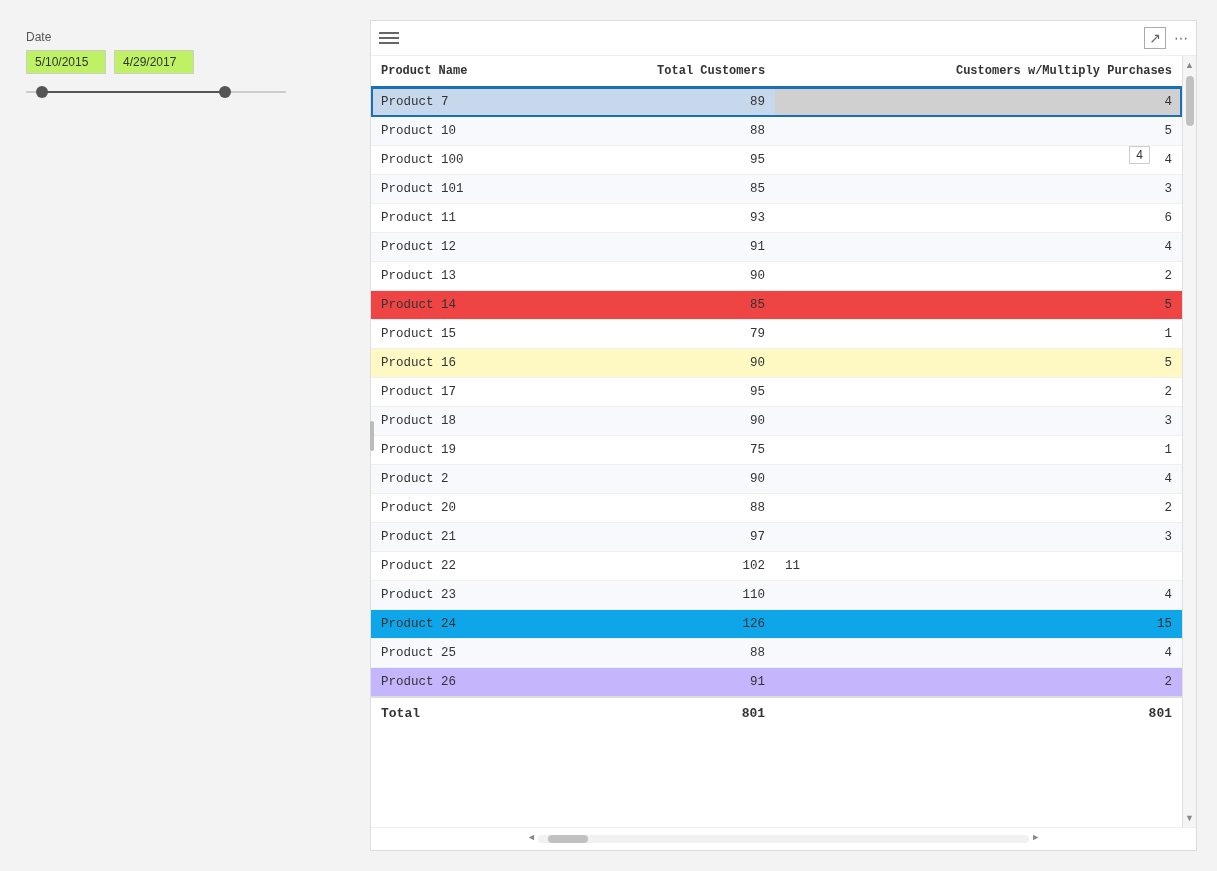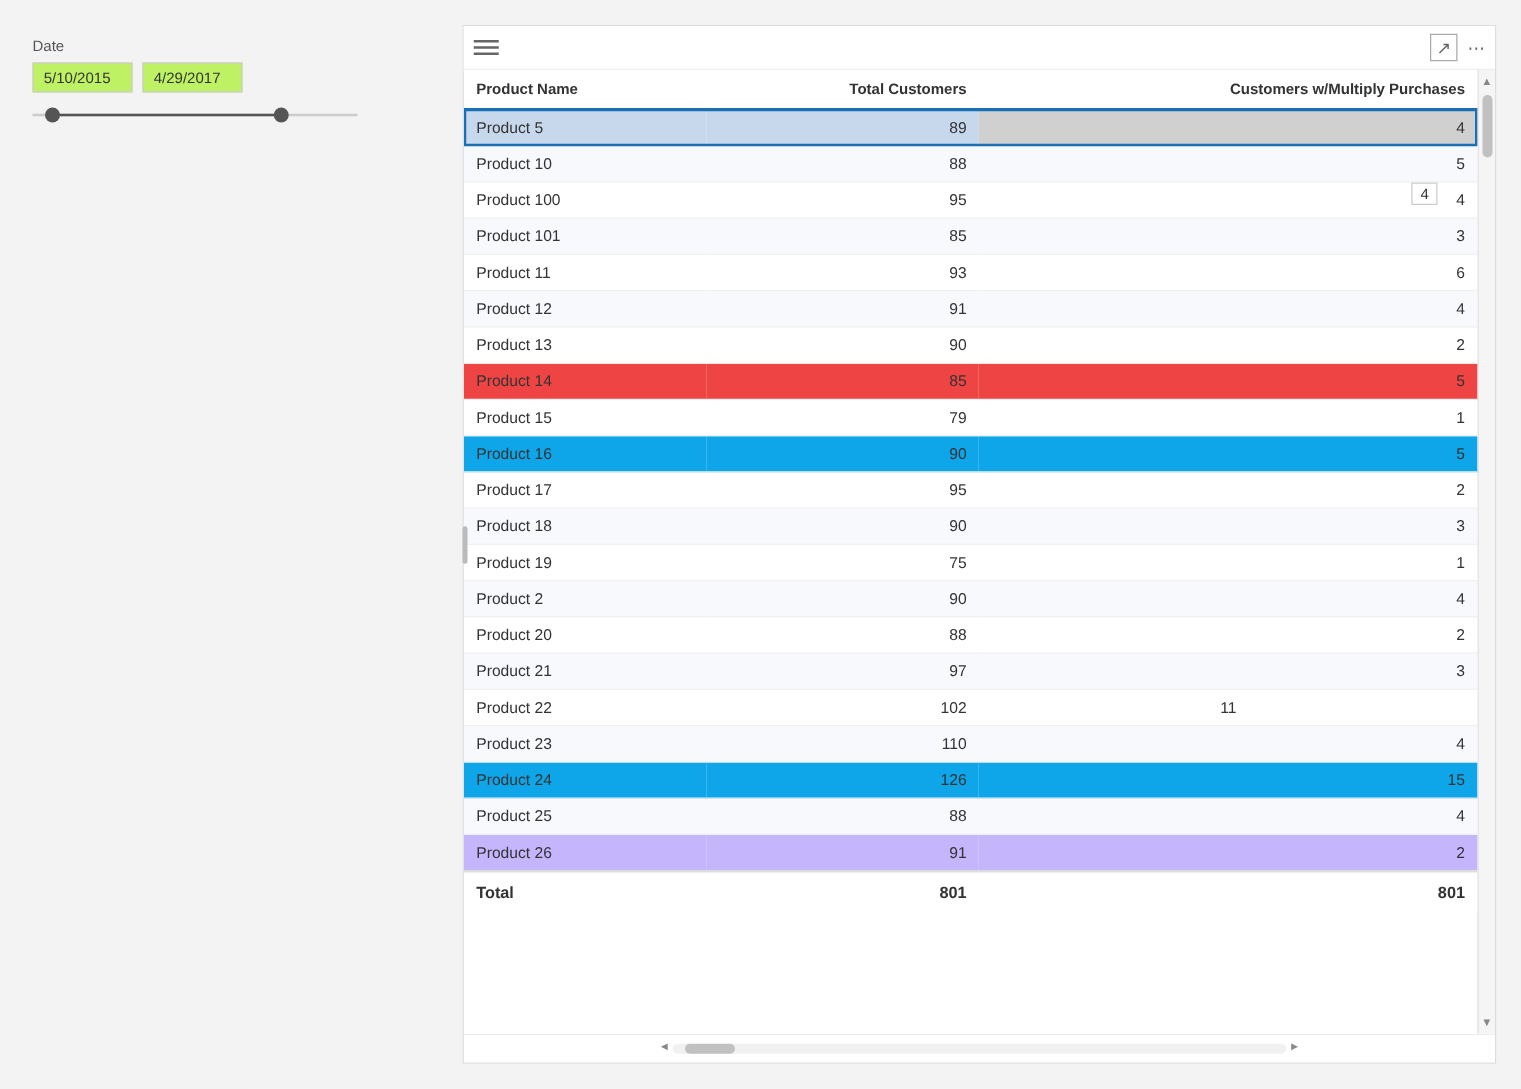--- a/index.html
+++ b/index.html
@@ -154,20 +154,21 @@
     .table-scroll {
       flex: 1;
       overflow-y: auto;
       overflow-x: hidden;
       position: relative;
     }
 
     table {
       width: 100%;
       border-collapse: collapse;
+      font-family: Liberation Mono, monospace;
     }
 
     thead th {
       background: white;
       font-weight: 600;
       font-size: 12px;
       color: #333;
       padding: 8px 10px;
       text-align: left;
       border-bottom: 2px solid #1a6fb5;
@@ -303,21 +304,21 @@
               <th>
                 <span>Total Customers</span>
               </th>
               <th>
                 <span>Customers w/Multiply Purchases</span>
               </th>
             </tr>
           </thead>
           <tbody id="table-body">
           <tr style="background: rgb(200, 216, 236); outline: rgb(26, 111, 181) solid 2px; outline-offset: -2px;">
-                <td>Product 5</td>
+                <td>Product 7</td>
                 <td style="text-align: right;">89</td>
                 <td style="text-align: right; background: rgb(208, 208, 208);">4</td>
               </tr>
               <tr style="background: rgb(247, 249, 252);">
                 <td>Product 10</td>
                 <td style="text-align: right;">88</td>
                 <td style="text-align: right;">5</td>
               </tr>
               <tr style="background: white;">
                 <td>Product 100</td>
@@ -347,21 +348,21 @@
               <tr style="background: #ef4444;">
                 <td>Product 14</td>
                 <td style="text-align: right;">85</td>
                 <td style="text-align: right;">5</td>
               </tr>
               <tr style="background: white;">
                 <td>Product 15</td>
                 <td style="text-align: right;">79</td>
                 <td style="text-align: right;">1</td>
               </tr>
-              <tr style="background: #0ea5e9;">
+              <tr style="background: #fef9c3;">
                 <td>Product 16</td>
                 <td style="text-align: right;">90</td>
                 <td style="text-align: right;">5</td>
               </tr>
               <tr style="background: white;">
                 <td>Product 17</td>
                 <td style="text-align: right;">95</td>
                 <td style="text-align: right;">2</td>
               </tr>
               <tr style="background: rgb(247, 249, 252);">
@@ -385,21 +386,21 @@
                 <td style="text-align: right;">2</td>
               </tr>
               <tr style="background: rgb(247, 249, 252);">
                 <td>Product 21</td>
                 <td style="text-align: right;">97</td>
                 <td style="text-align: right;">3</td>
               </tr>
               <tr style="background: white;">
                 <td>Product 22</td>
                 <td style="text-align: right;">102</td>
-                <td style="text-align: center; margin-top: 12px;">11</td>
+                <td style="text-align: left; margin-top: 12px;">11</td>
               </tr>
               <tr style="background: rgb(247, 249, 252);">
                 <td>Product 23</td>
                 <td style="text-align: right;">110</td>
                 <td style="text-align: right;">4</td>
               </tr>
               <tr style="background: #0ea5e9;">
                 <td>Product 24</td>
                 <td style="text-align: right;">126</td>
                 <td style="text-align: right;">15</td>

